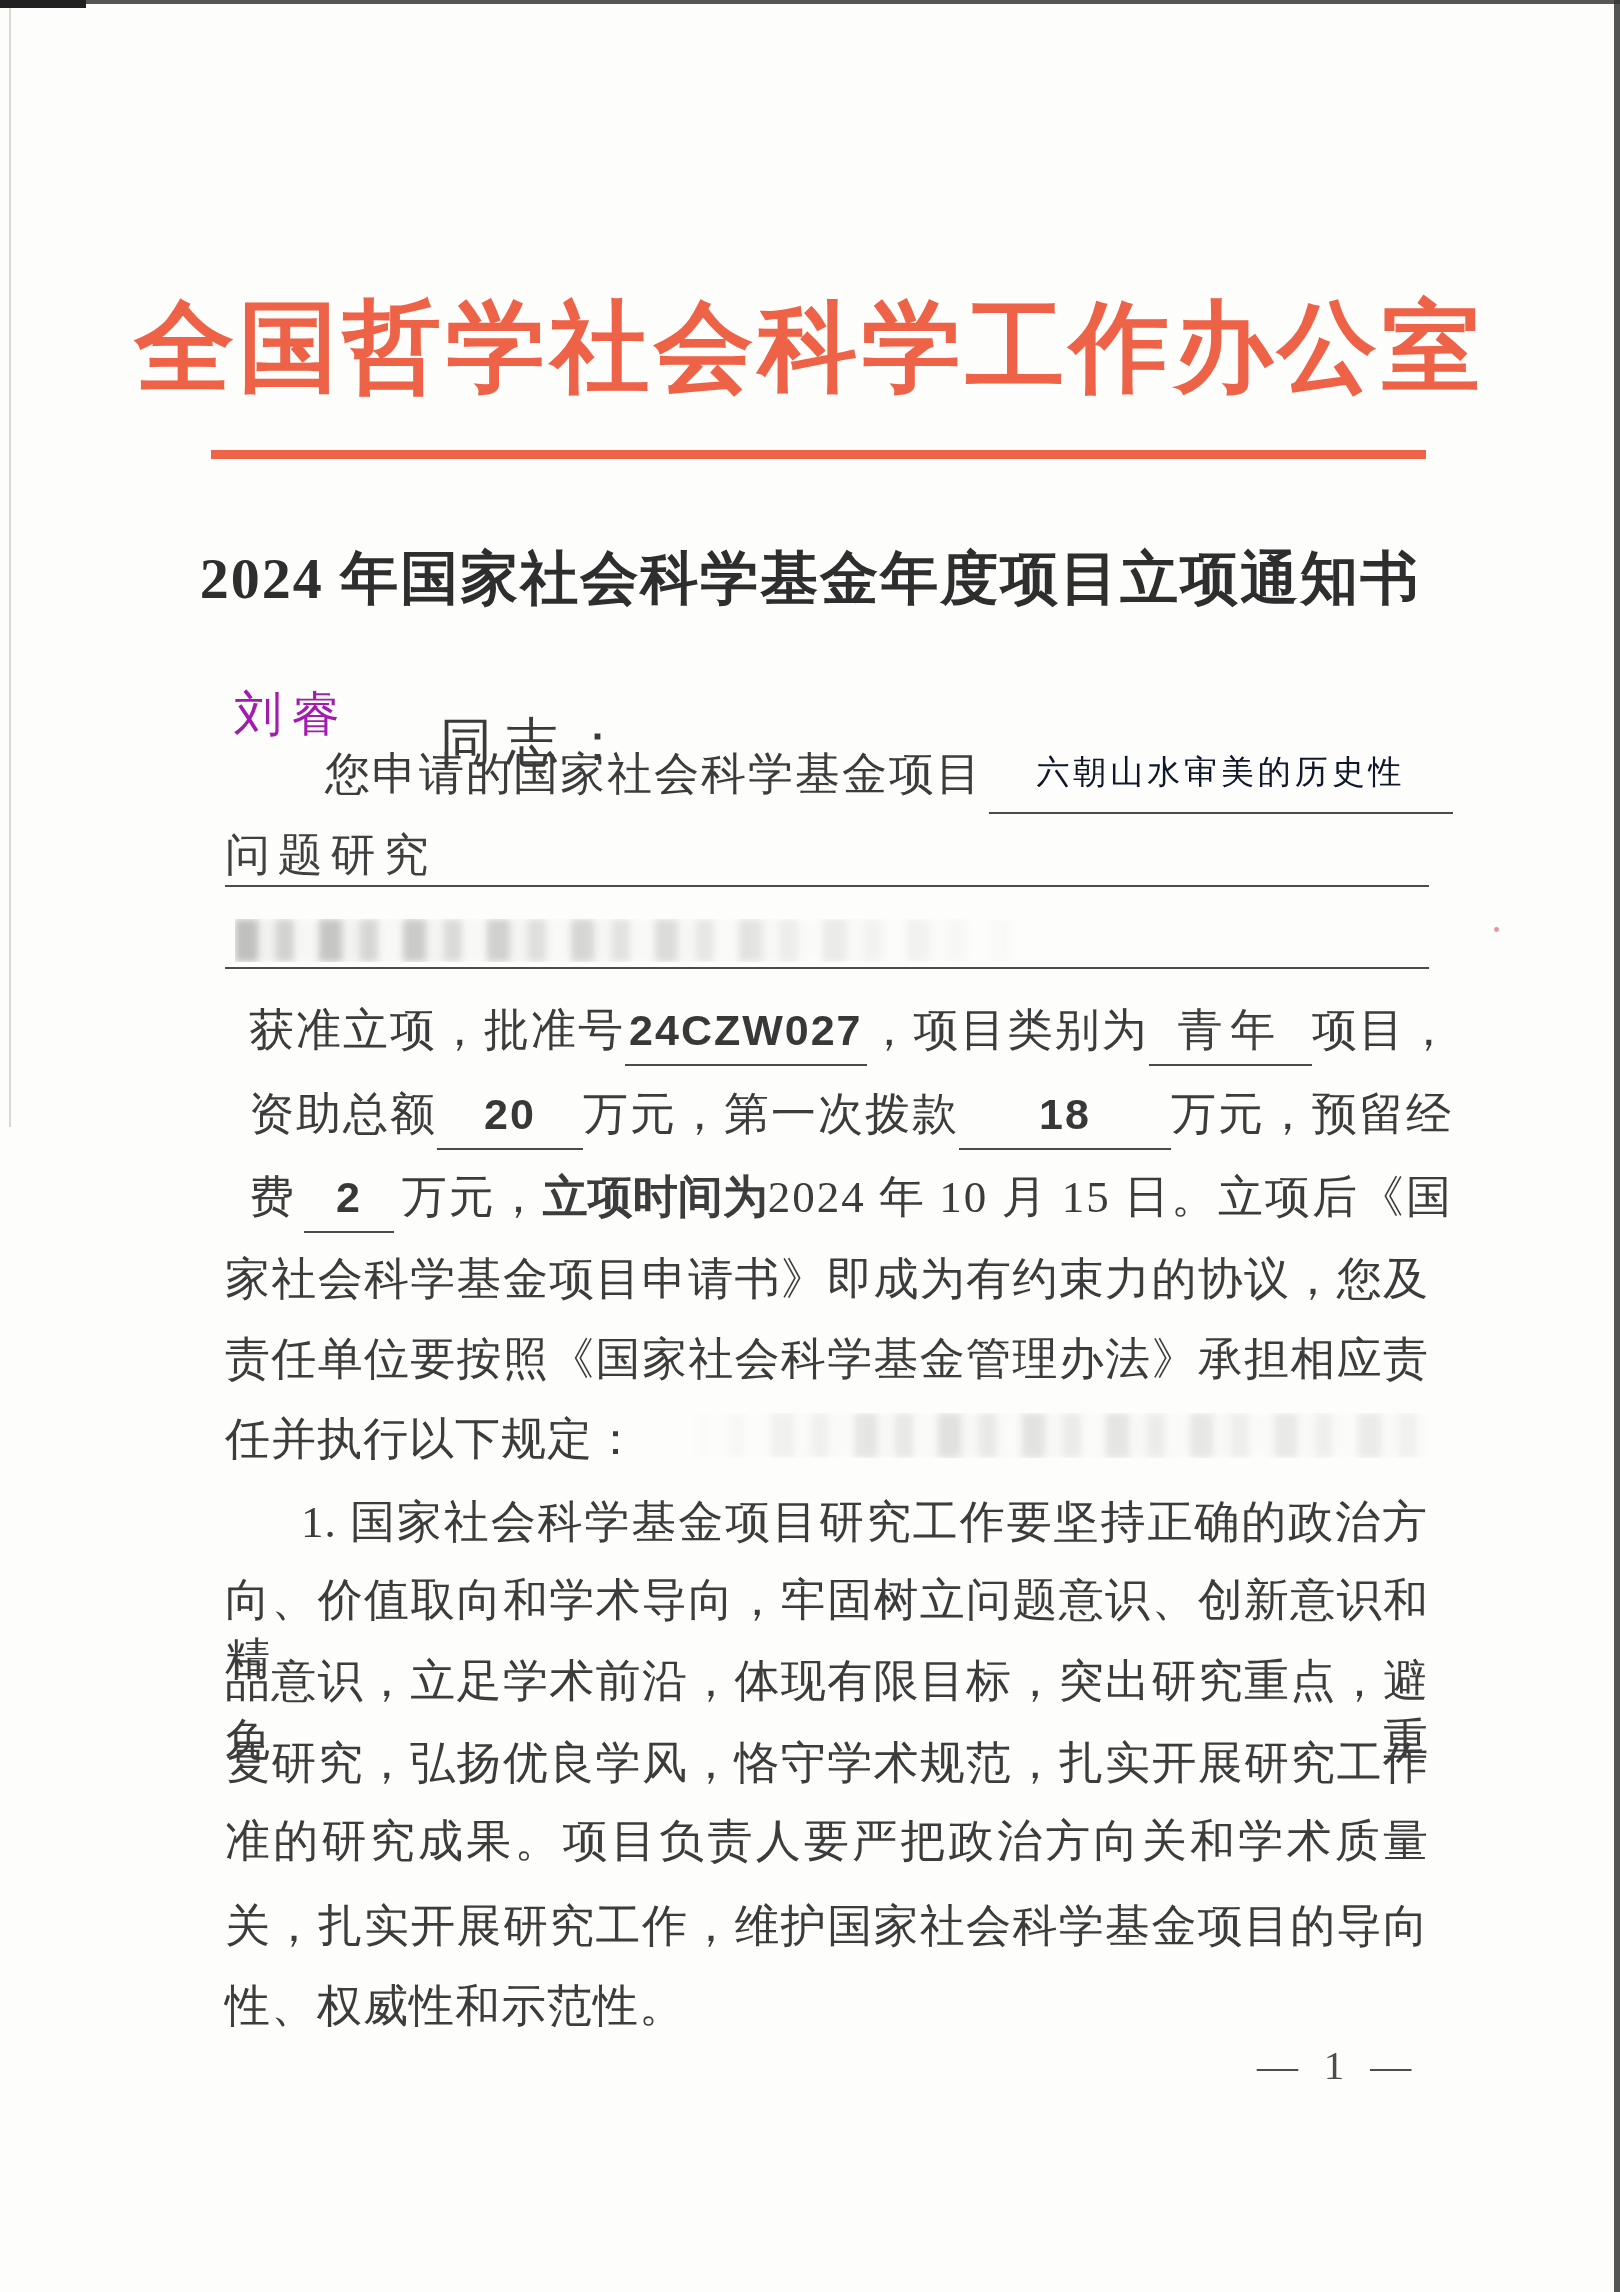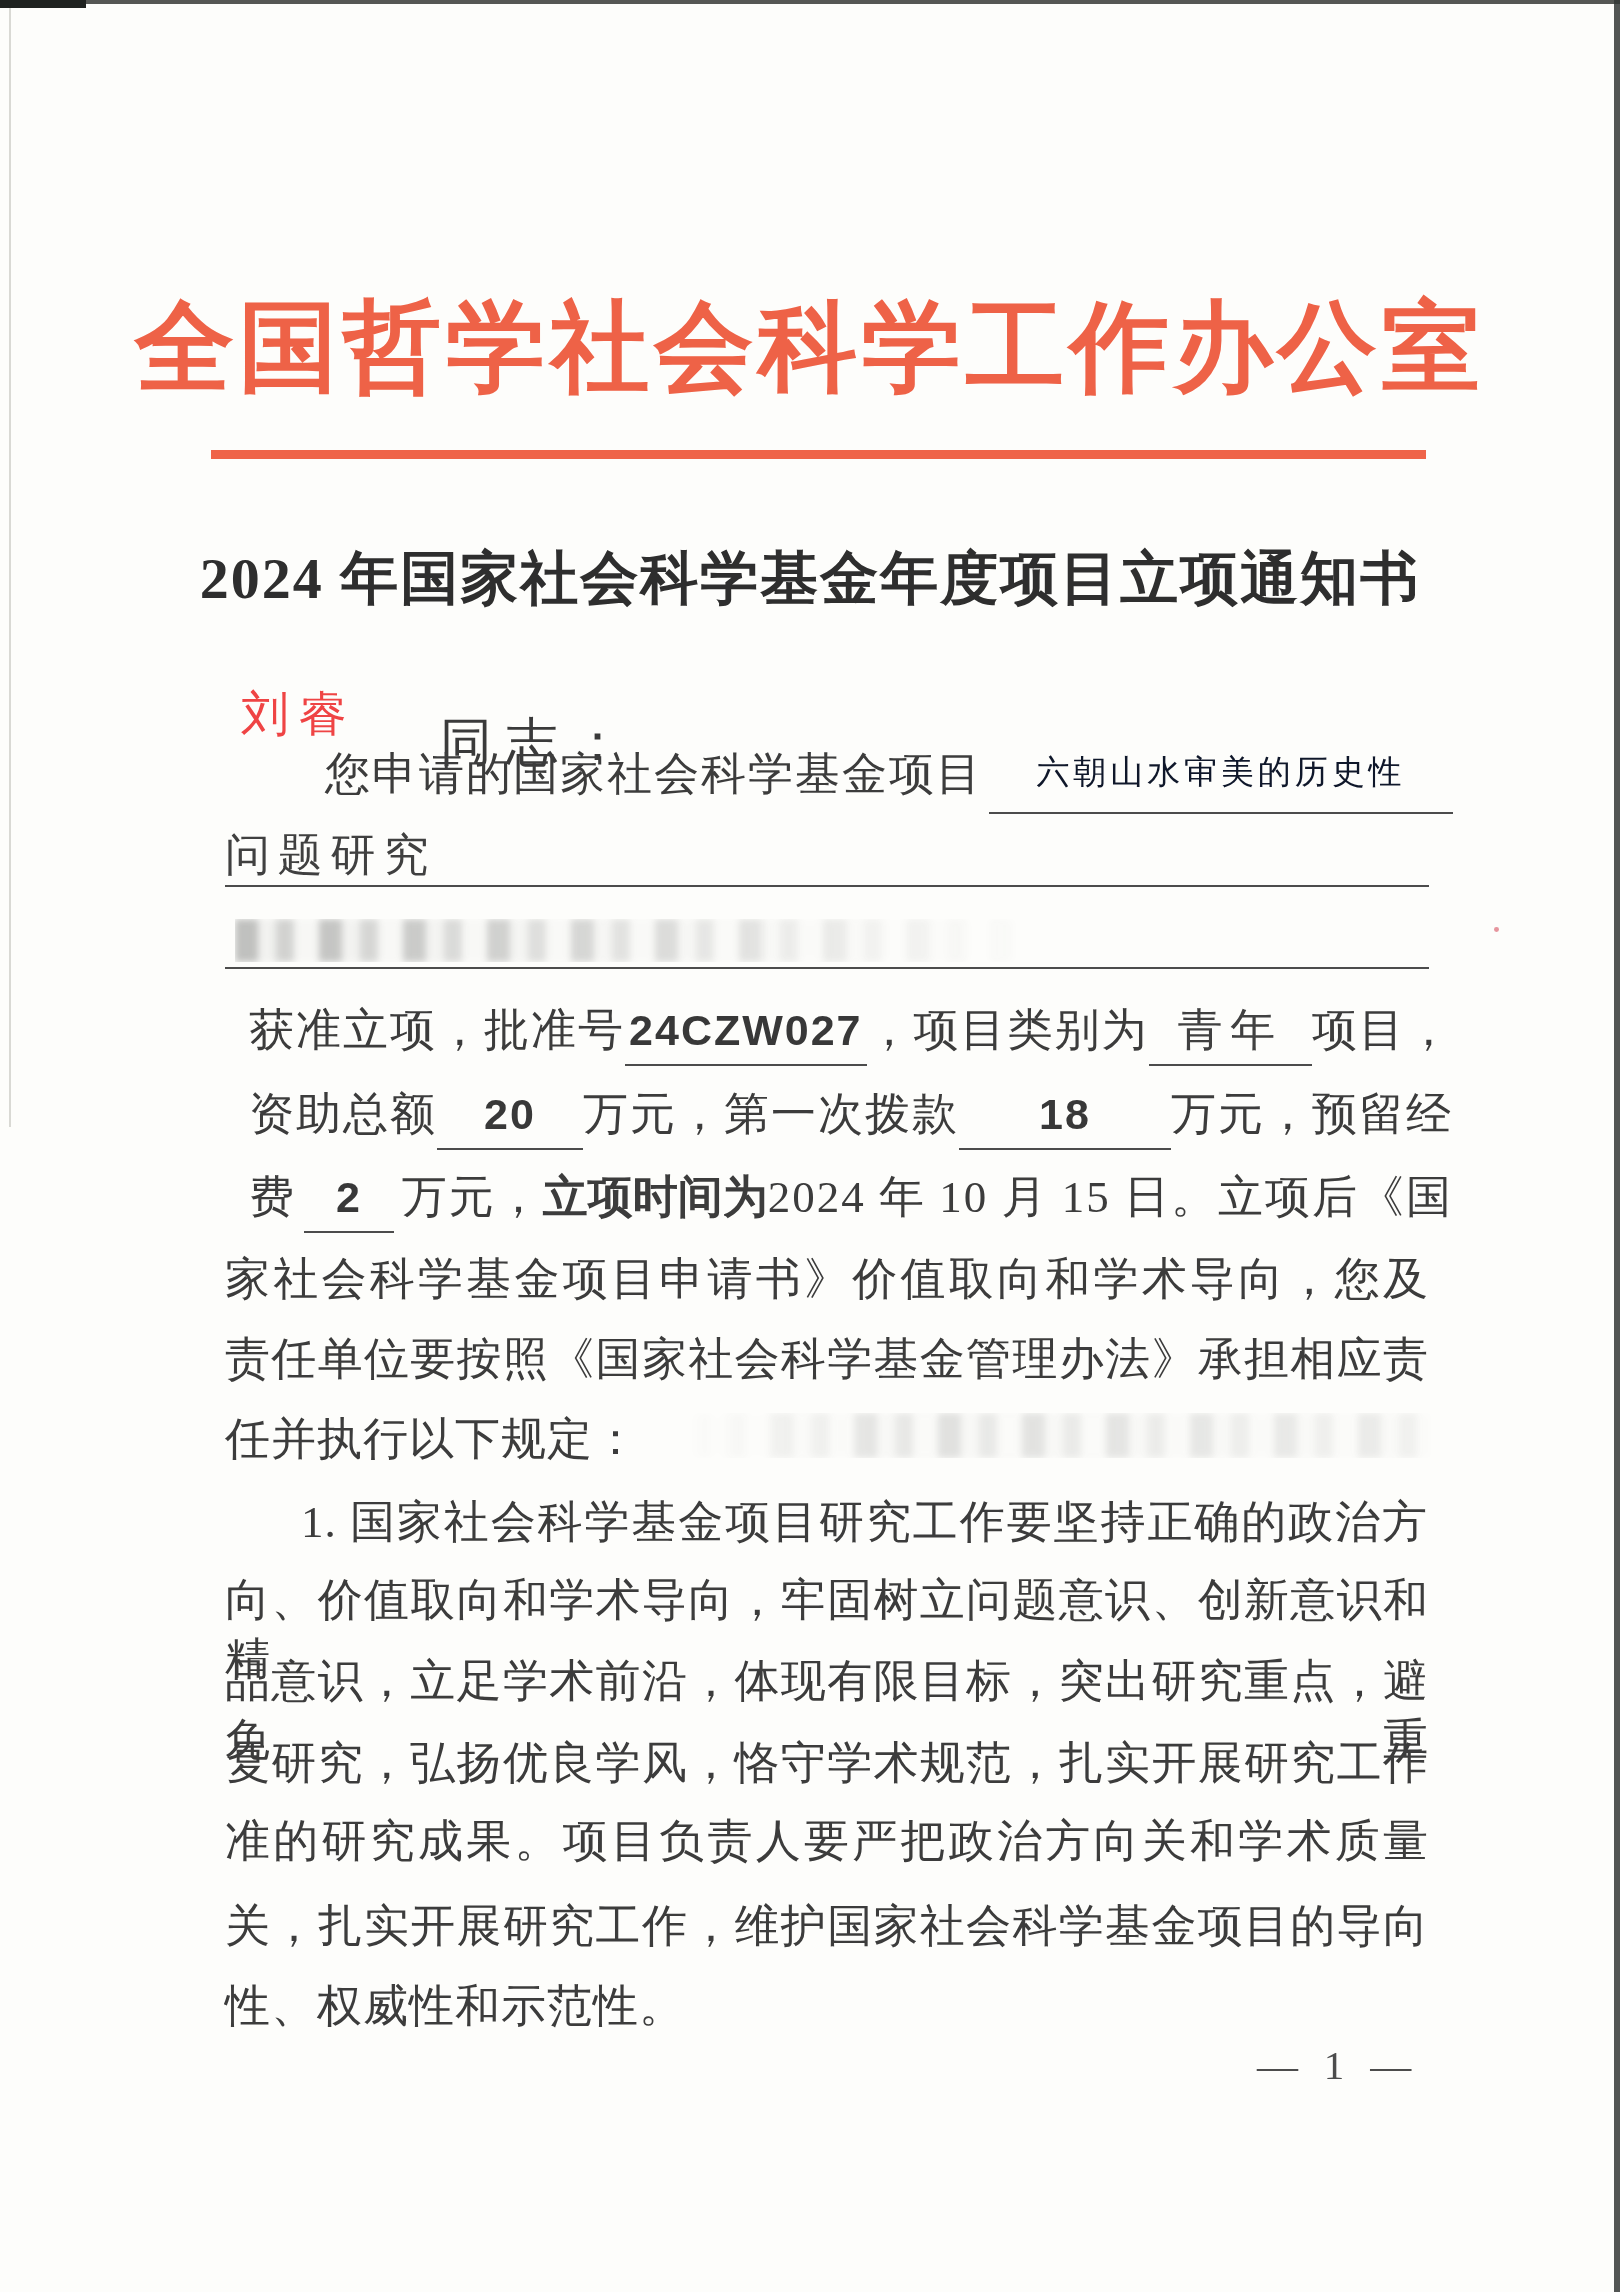--- a/index.html
+++ b/index.html
@@ -29,21 +29,21 @@
   }
   .red-rule{position:absolute;left:211px;top:450px;width:1215px;height:8.8px;background:#ef6449;}
   .doc-title{
     position:absolute;left:0;top:540px;width:100%;
     text-align:center;
     font-size:58px;font-weight:bold;letter-spacing:2px;
     color:#2e2e2e;white-space:nowrap;
   }
 
   
-  .recipient{position:absolute;left:241px;top:682px;font-size:48px;letter-spacing:9.8px;color:#ef4444;}
+  .recipient{position:absolute;left:234px;top:682px;font-size:48px;letter-spacing:9.8px;color:#a21caf;}
   .salutation-suffix{position:absolute;left:440px;top:708px;font-size:52px;letter-spacing:13.7px;color:#3a3a3a;}
 
   
   .line{
     position:absolute;left:225px;width:1204px;height:59px;
     font-size:45px;letter-spacing:1px;line-height:59px;
     color:#3c3c3c;
   }
   .just{text-align:justify;text-align-last:justify;}
   .flexrow{display:flex;justify-content:space-between;align-items:baseline;letter-spacing:2px;margin-left:24px;}
@@ -135,21 +135,21 @@
   </div>
 
   <div class="line flexrow" style="top:1167px;height:61px;justify-content:flex-start;">
     <span class="seg">费</span>
     <span class="blank" style="width:100px;margin:0 7.8px;"><span class="fill-num">2</span></span>
     <span class="seg">万元，</span>
     <span class="seg bold-hei">立项时间为</span>
     <span class="seg"> 2024 年 10 月 15 日。立项后《国</span>
   </div>
 
-  <div class="line just" style="top:1250px;">家社会科学基金项目申请书》价值取向和学术导向，您及</div>
+  <div class="line just" style="top:1250px;">家社会科学基金项目申请书》即成为有约束力的协议，您及</div>
   <div class="line just" style="top:1330px;">责任单位要按照《国家社会科学基金管理办法》承担相应责</div>
   <div class="line" style="top:1410px;">任并执行以下规定：</div>
   <div class="ghost ghost-2" style="left:686px;top:1413px;width:745px;height:45px;"></div>
 
   <div class="line just indent" style="top:1493px;width:1127px;">1. 国家社会科学基金项目研究工作要坚持正确的政治方</div>
   <div class="line just" style="top:1571px;">向、价值取向和学术导向，牢固树立问题意识、创新意识和精</div>
   <div class="line just" style="top:1652px;">品意识，立足学术前沿，体现有限目标，突出研究重点，避免重</div>
   <div class="line just" style="top:1734px;">复研究，弘扬优良学风，恪守学术规范，扎实开展研究工作</div>
   <div class="line just" style="top:1812px;">准的研究成果。项目负责人要严把政治方向关和学术质量</div>
   <div class="line just" style="top:1897px;">关，扎实开展研究工作，维护国家社会科学基金项目的导向</div>

